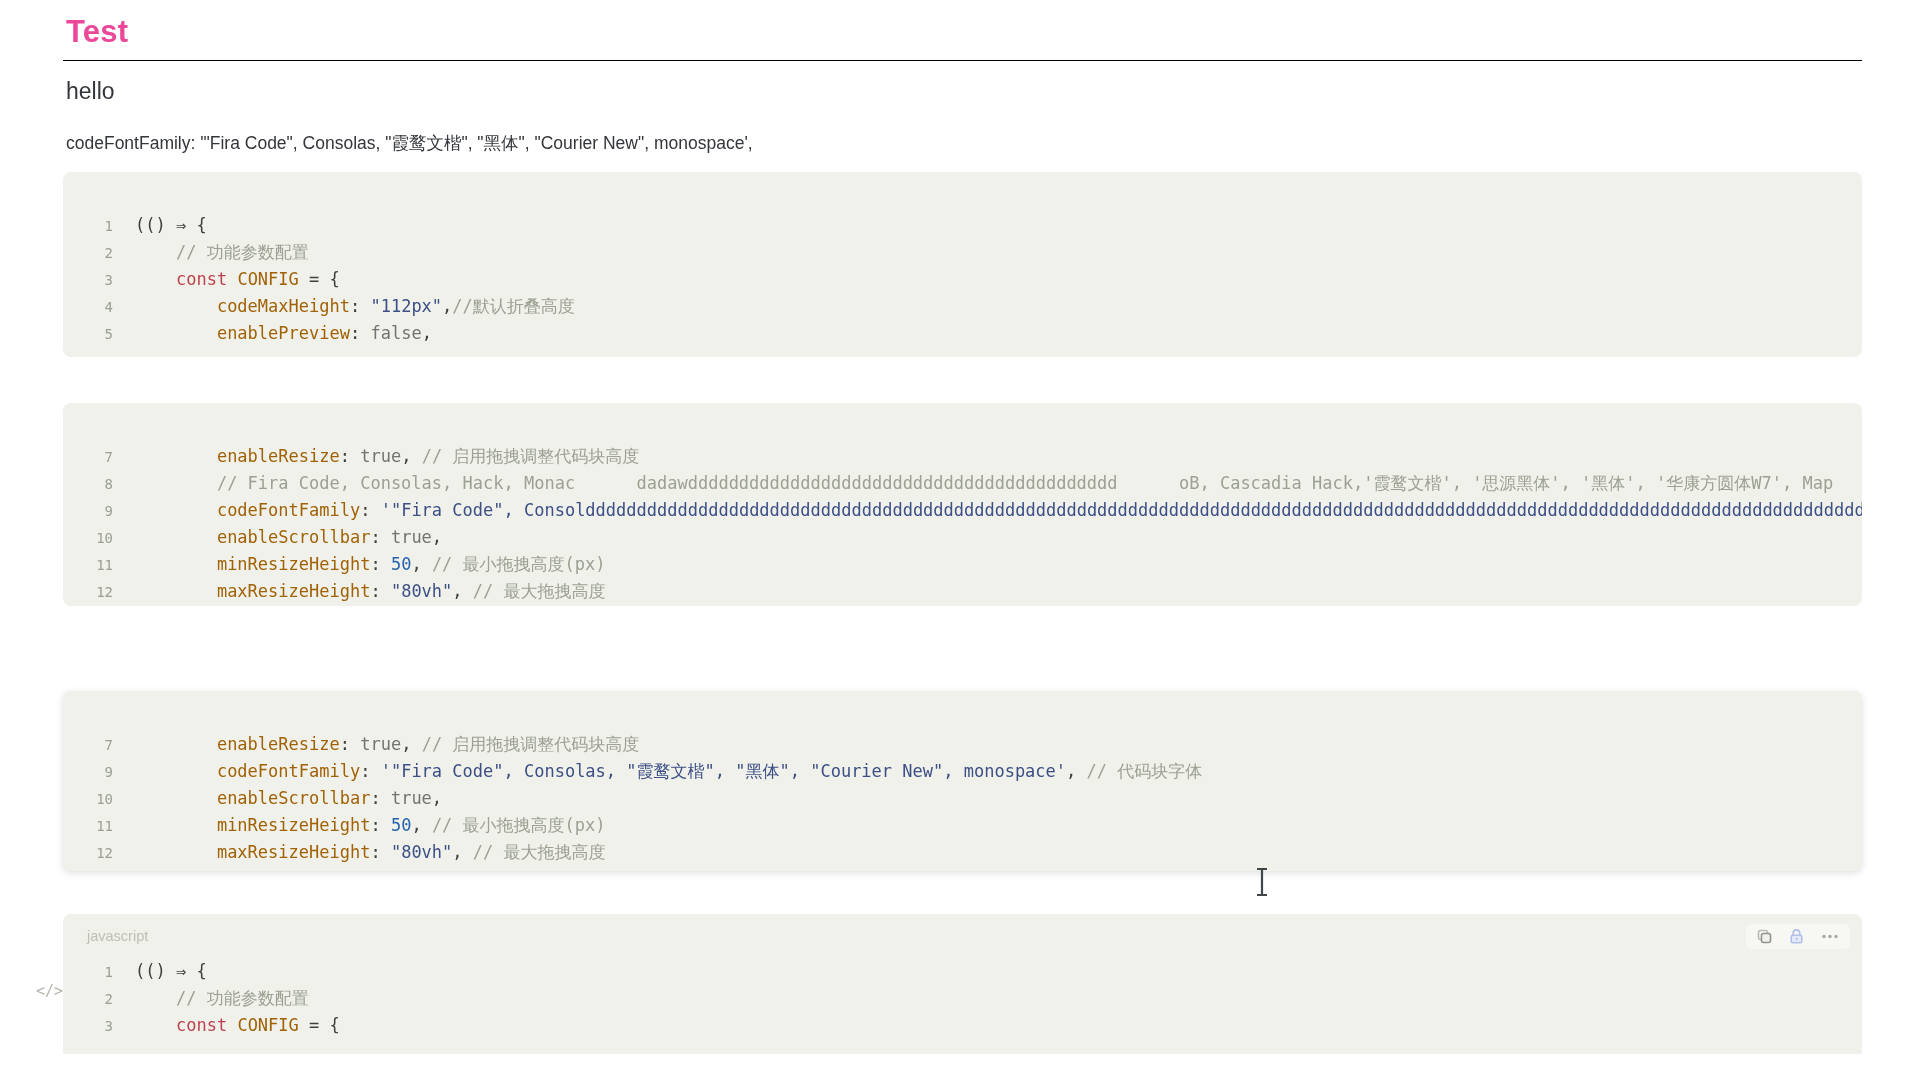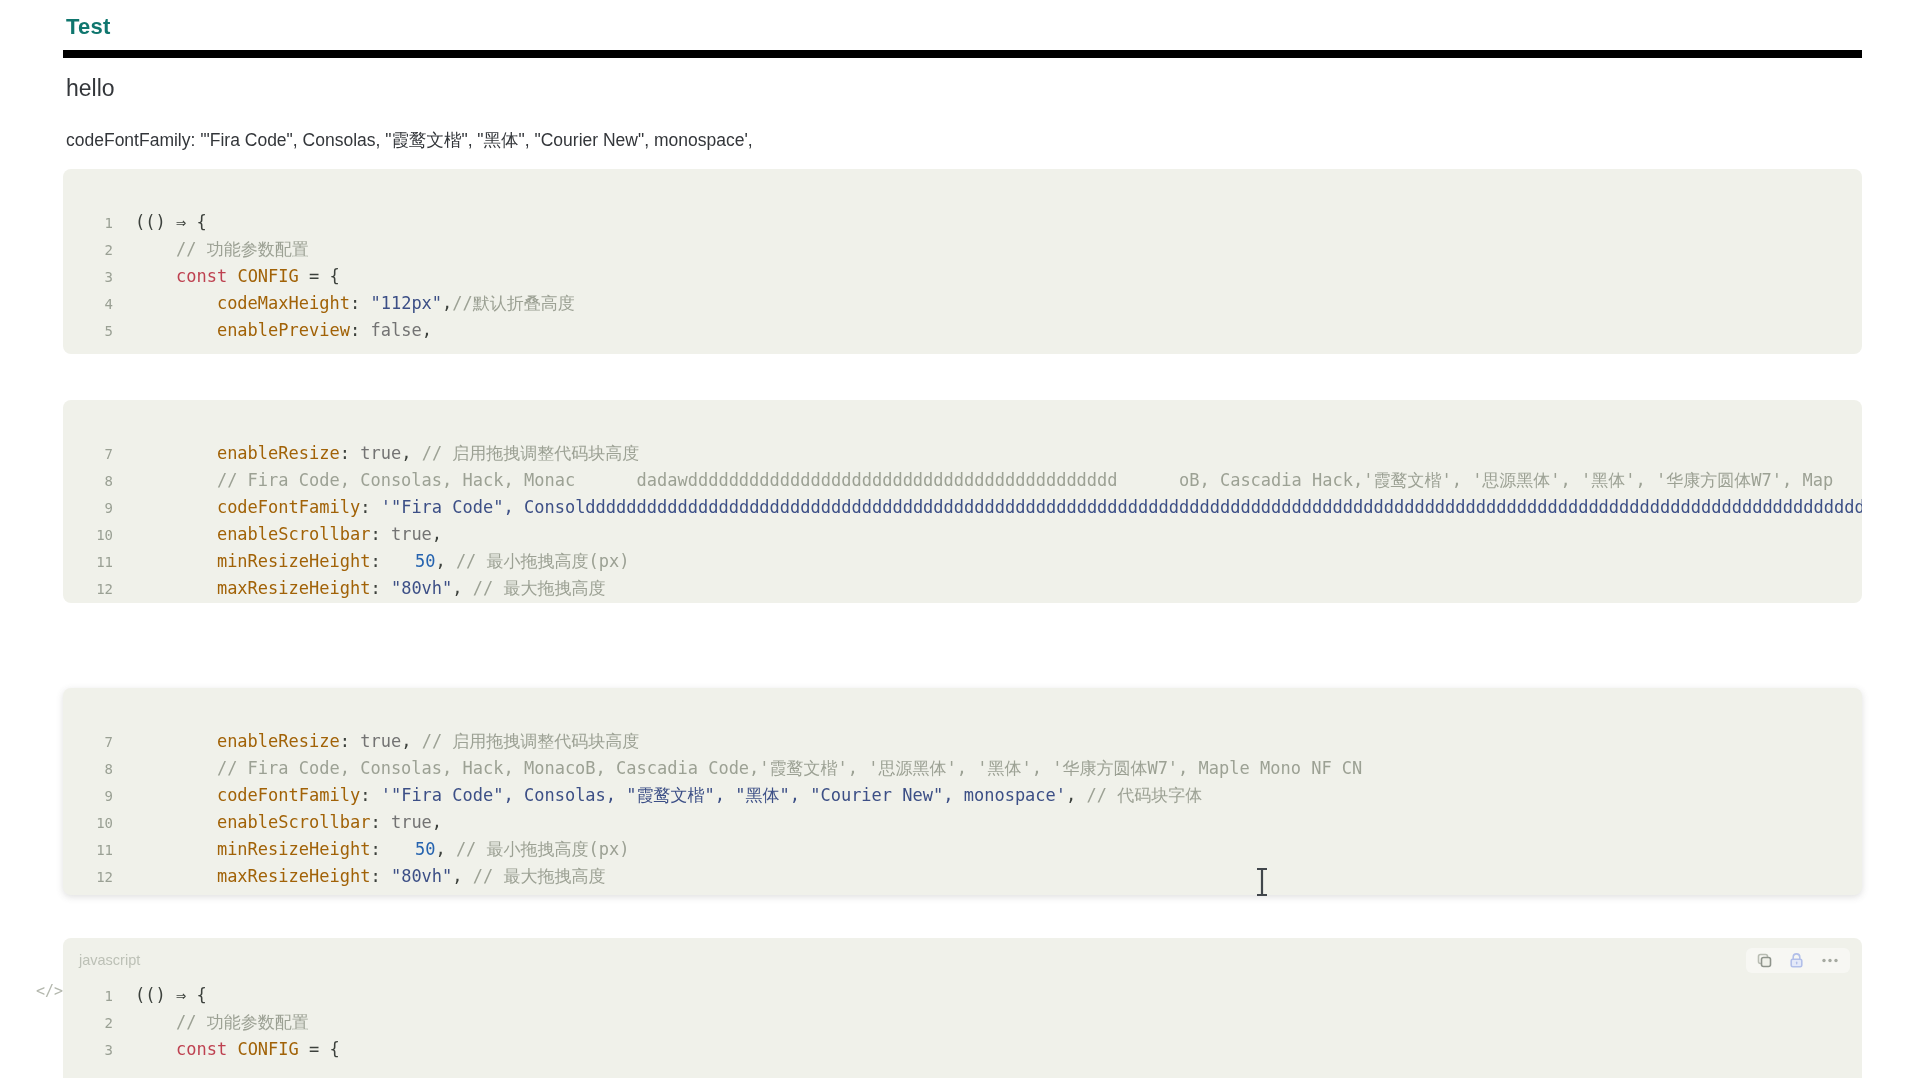--- a/index.html
+++ b/index.html
@@ -4,22 +4,22 @@
 <style>
   html,body{margin:0;padding:0;}
   body{
     width:1908px;height:1092px;overflow:hidden;background:#ffffff;
     font-family:"Liberation Sans",sans-serif;position:relative;
   }
   .page{position:relative;width:1908px;height:1092px;overflow:hidden;}
 
   .title{
     margin:0 46px 0 63px;padding:14px 3px 10px;
-    font-size:22px;font-weight:bold;color:#0f766e;
-    border-bottom:8px solid #000000;letter-spacing:.2px;
+    font-size:31px;font-weight:bold;color:#ec4899;
+    border-bottom:1px solid #000000;letter-spacing:.2px;
   }
   .hello{margin:17px 46px 0 66px;font-size:23px;color:#33363a;}
   .fontline{margin:26px 46px 0 66px;font-size:17.5px;color:#33363a;}
 
   .code-block{
     position:relative;margin-left:63px;width:1799px;box-sizing:border-box;
     background:#f0f1ea;border-radius:8px;overflow:hidden;
   }
   .b1{margin-top:17px;padding-bottom:10px;}
   .b2{margin-top:46px;padding-bottom:1px;}
@@ -31,24 +31,24 @@
   .code-line{height:27px;line-height:27px;white-space:pre;
     font-family:"DejaVu Sans Mono",monospace;font-size:17px;color:#3c413c;}
   .ln{display:inline-block;width:50px;text-align:right;color:#9aa094;font-size:14px;}
   .code{margin-left:22px;}
 
   .tk-pun{color:#3c413c;}
   .tk-kw{color:#be4150;}
   .tk-prop{color:#a16207;}
   .tk-str{color:#3c4f86;}
   .tk-atom{color:#737373;}
-  .tk-num{color:#2563af;margin-left:24px;}
+  .tk-num{color:#2563af;}
   .tk-cmt{color:#9ca194;}
 
-  .block-header{height:44px;display:flex;align-items:center;padding:0 12px 0 16px;}
+  .block-header{height:44px;display:flex;align-items:center;padding:0 12px 0 24px;}
   .lang-label{color:#bcc0b6;font-size:14.5px;cursor:default;}
   .block-actions{margin-left:auto;display:flex;gap:13px;align-items:center;
     background:rgba(255,255,255,.45);border-radius:6px;padding:3px 9px;}
   .block-actions svg{display:block;}
 
   .code-fence-icon{
     position:absolute;left:36px;top:982px;
     font-family:"DejaVu Sans Mono",monospace;font-size:15px;color:#b3b7ad;
   }
   .text-cursor{position:absolute;left:1253px;top:866px;}
@@ -84,21 +84,20 @@
         <div class="code-line"><span class="ln">10</span><span class="code"><span class="tk-pun">        </span><span class="tk-prop">enableScrollbar</span><span class="tk-pun">: </span><span class="tk-atom">true</span><span class="tk-pun">,</span></span></div>
         <div class="code-line"><span class="ln">11</span><span class="code"><span class="tk-pun">        </span><span class="tk-prop">minResizeHeight</span><span class="tk-pun">: </span><span class="tk-num">50</span><span class="tk-pun">, </span><span class="tk-cmt">// 最小拖拽高度(px)</span></span></div>
         <div class="code-line"><span class="ln">12</span><span class="code"><span class="tk-pun">        </span><span class="tk-prop">maxResizeHeight</span><span class="tk-pun">: </span><span class="tk-str">"80vh"</span><span class="tk-pun">, </span><span class="tk-cmt">// 最大拖拽高度</span></span></div>
       </div>
   </section>
 
   <section class="code-block b3">
     <div class="block-spacer"></div>
     <div class="block-lines">
         <div class="code-line"><span class="ln">7</span><span class="code"><span class="tk-pun">        </span><span class="tk-prop">enableResize</span><span class="tk-pun">: </span><span class="tk-atom">true</span><span class="tk-pun">, </span><span class="tk-cmt">// 启用拖拽调整代码块高度</span></span></div>
-        <div class="code-line"><span class="ln">8</span><span class="code"><span class="tk-pun">        </span><span class="tk-cmt">// Fira Code, Consolas, Hack, MonacoB, Cascadia Code,'霞鹜文楷', '思源黑体', '黑体', '华康方圆体W7', Maple Mono NF CN</span></span></div>
         <div class="code-line"><span class="ln">9</span><span class="code"><span class="tk-pun">        </span><span class="tk-prop">codeFontFamily</span><span class="tk-pun">: </span><span class="tk-str">'"Fira Code", Consolas, "霞鹜文楷", "黑体", "Courier New", monospace'</span><span class="tk-pun">, </span><span class="tk-cmt">// 代码块字体</span></span></div>
         <div class="code-line"><span class="ln">10</span><span class="code"><span class="tk-pun">        </span><span class="tk-prop">enableScrollbar</span><span class="tk-pun">: </span><span class="tk-atom">true</span><span class="tk-pun">,</span></span></div>
         <div class="code-line"><span class="ln">11</span><span class="code"><span class="tk-pun">        </span><span class="tk-prop">minResizeHeight</span><span class="tk-pun">: </span><span class="tk-num">50</span><span class="tk-pun">, </span><span class="tk-cmt">// 最小拖拽高度(px)</span></span></div>
         <div class="code-line"><span class="ln">12</span><span class="code"><span class="tk-pun">        </span><span class="tk-prop">maxResizeHeight</span><span class="tk-pun">: </span><span class="tk-str">"80vh"</span><span class="tk-pun">, </span><span class="tk-cmt">// 最大拖拽高度</span></span></div>
       </div>
   </section>
 
   <section class="code-block b4">
     <div class="block-header">
       <span class="lang-label">javascript</span>

